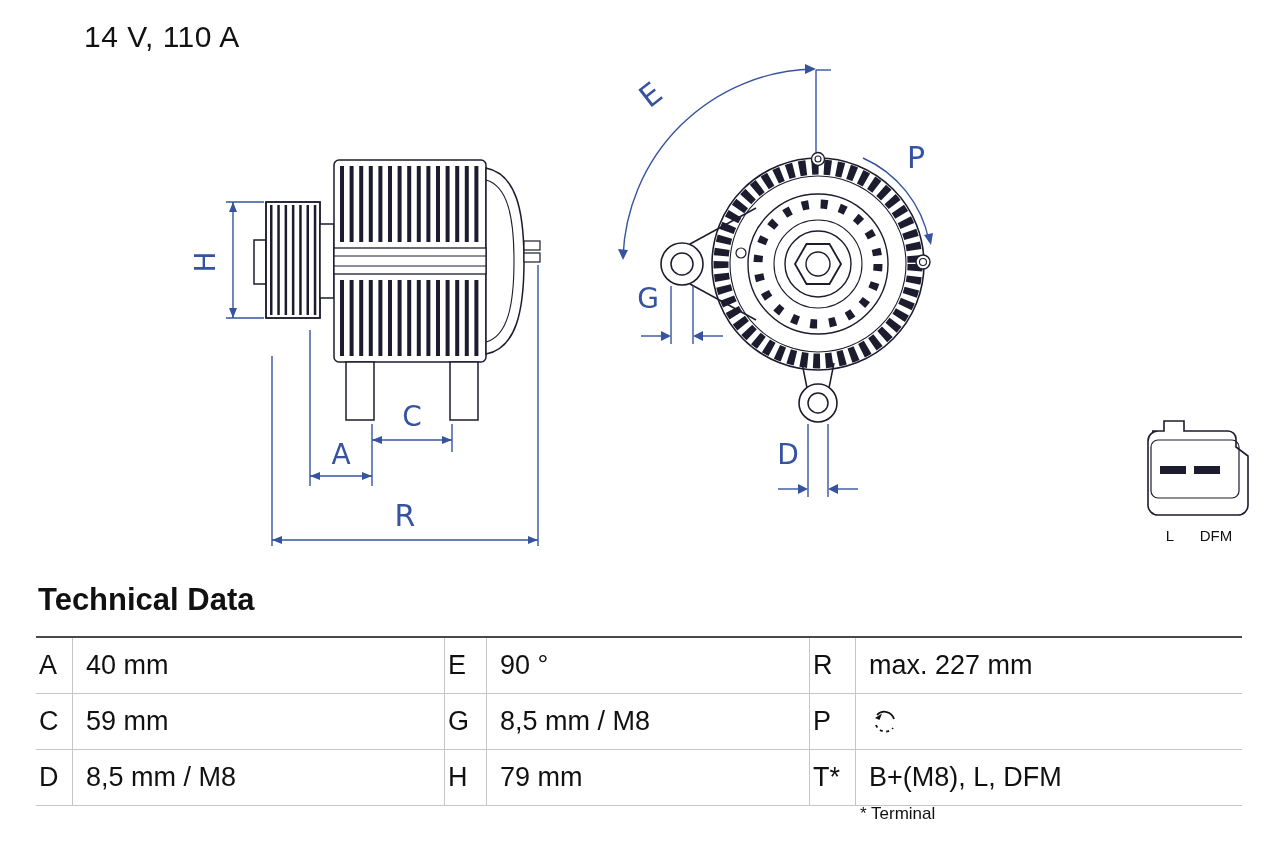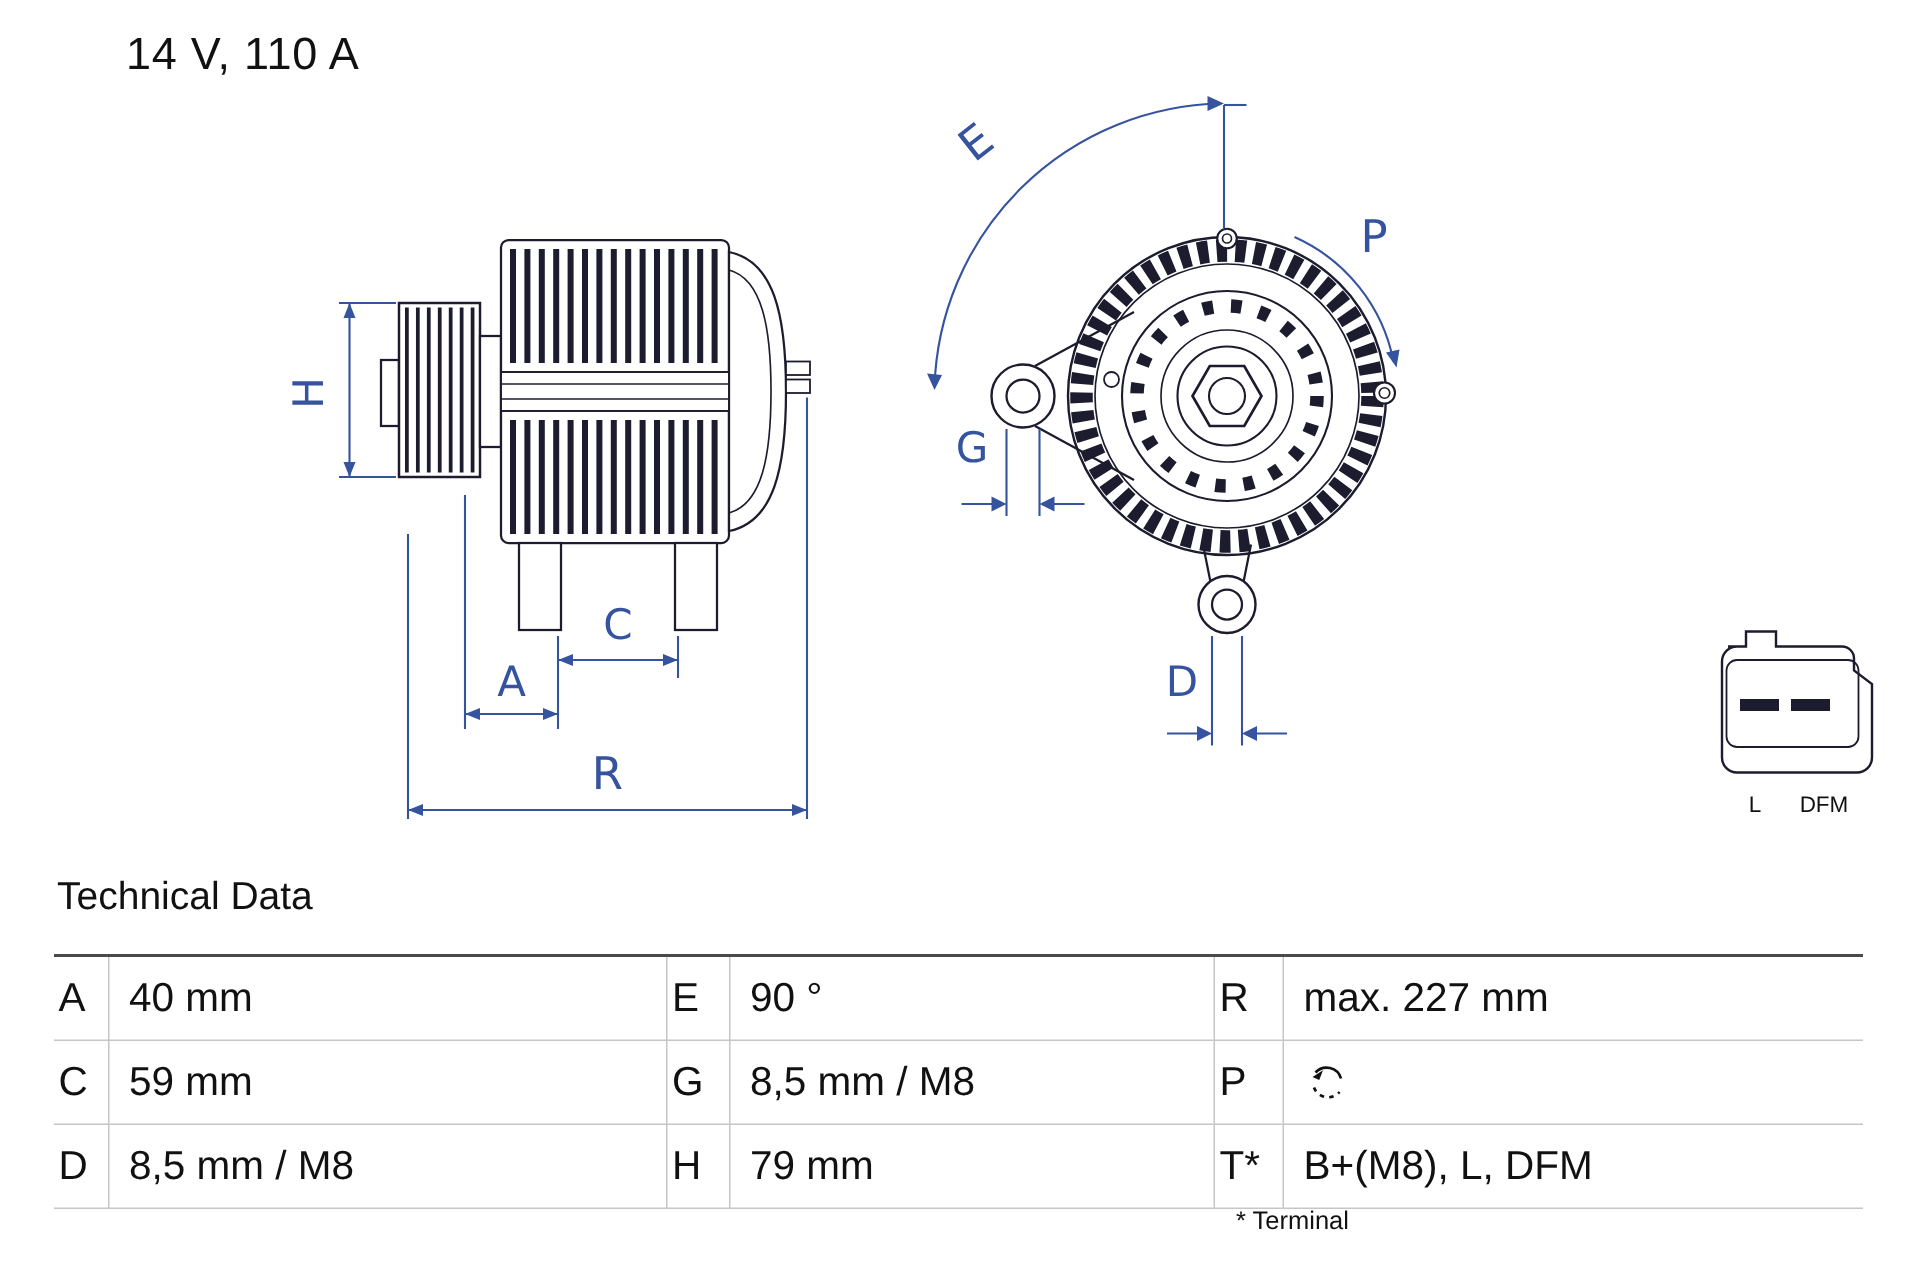--- a/index.html
+++ b/index.html
@@ -3,32 +3,32 @@
 <meta charset="utf-8">
 <style>
   html,body { margin:0; padding:0; }
   body {
     width:1280px; height:853px; background:#ffffff; position:relative;
     overflow:hidden; color:#111;
     font-family:"Liberation Sans", sans-serif;
   }
   .title { position:absolute; left:38px; top:20px; font-size:30px; letter-spacing:.5px;margin-left:46px; }
   svg.drawing { position:absolute; left:0; top:0; }
-  .tech-heading { position:absolute; left:38px; top:582px; font-size:26px; font-weight:normal; }
+  .tech-heading { position:absolute; left:38px; top:582px; font-size:31px; font-weight:bold; }
   .data-table {
     position:absolute; left:36px; top:636px; width:1206px;
     border-top:2px solid #4a4a4a; display:grid;
     grid-template-columns:36px 372px 42px 323px 46px 1fr;
   }
   .cell { height:55px; display:flex; align-items:center; font-size:27px;
           border-bottom:1px solid #c6c6c6; background:#fff; }
   .cell.k { padding-left:3px; }
   .cell.v { padding-left:13px;text-align:center; }
   .bl { border-left:1px solid #c6c6c6; }
-  .footnote { position:absolute; left:824px; top:804px; font-size:17px; }
+  .footnote { position:absolute; left:860px; top:804px; font-size:17px; }
   .dimtxt { fill:#35539E; font-family:"DejaVu Sans", sans-serif; font-size:28px; }
   .dimtxt.big { font-size:30px; }
   .contxt { fill:#111; font-family:"Liberation Sans", sans-serif; font-size:15px; }
 </style>
 </head>
 <body>
 
 <div class="title">14 V, 110 A</div>
 
 <svg class="drawing" width="1280" height="570" viewBox="0 0 1280 570">

